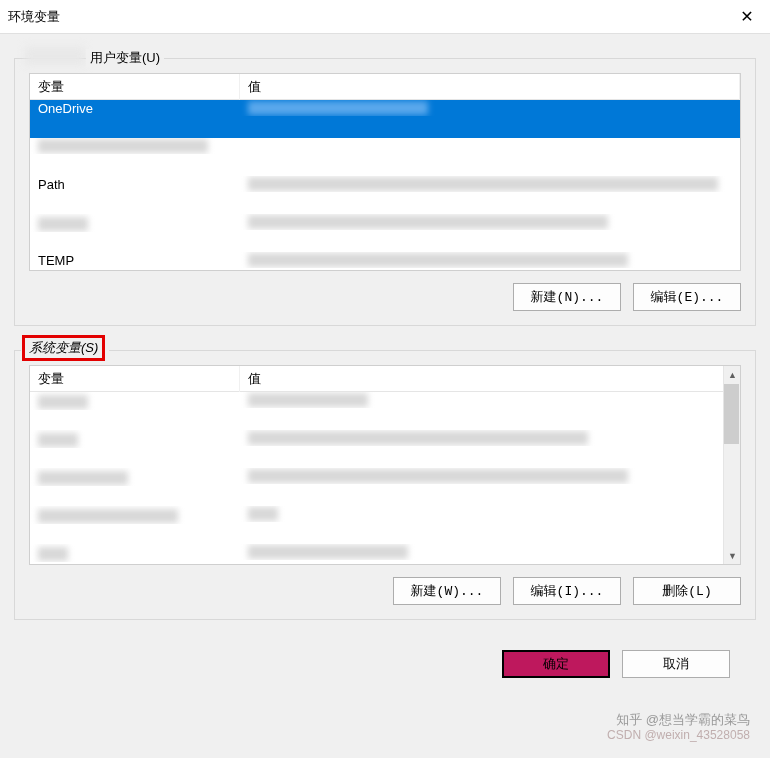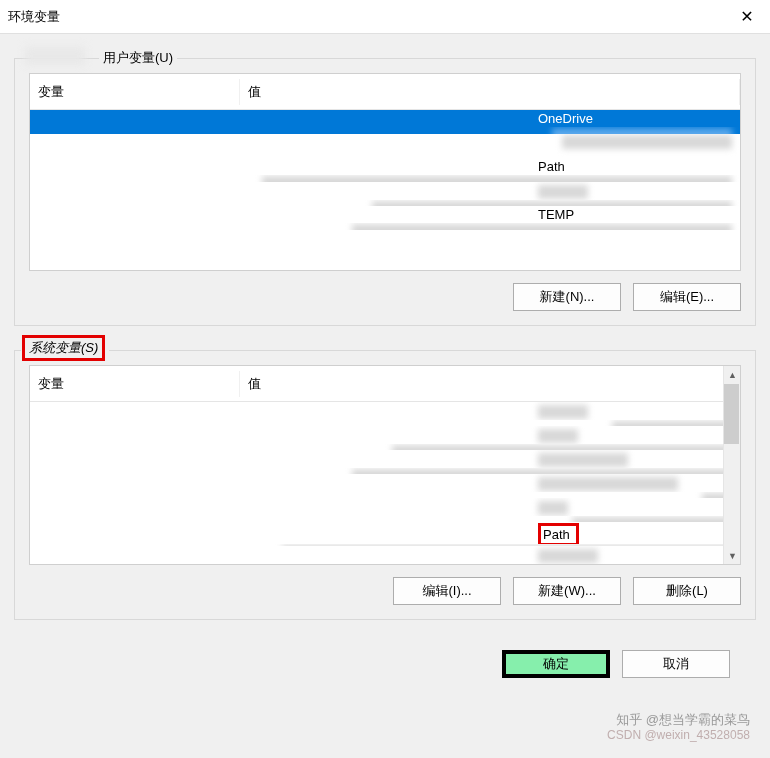--- a/index.html
+++ b/index.html
@@ -64,37 +64,36 @@
     .listview {
       background: #fff;
       border: 1px solid #cfcfcf;
       height: 198px;
       overflow: hidden;
       position: relative;
     }
     .listview-header {
       display: flex;
       border-bottom: 1px solid #e5e5e5;
-      height: 36px;
+      height: 26px;
       align-items: center;
       background: #fff;
     }
     .lh-col {
       padding: 4px 8px;
       font-size: 13px;
       border-right: 1px solid #f0f0f0;
     }
     .lh-col.var { width: 210px; }
     .lh-col.val { flex: 1; }
     .listview-body { }
     .row {
       display: flex;
-      height: 24px;
-      align-items: flex-end;
-      flex-direction: column;
+      height: 38px;
+      align-items: flex-start;
     }
     .row.selected {
       background: #0078d7;
       color: #fff;
     }
     .cell { padding: 1px 8px; font-size: 13px; overflow: hidden; white-space: nowrap; }
     .cell.var { width: 210px; }
     .cell.val { flex: 1; }
     .val-blur {
       height: 14px;
@@ -110,20 +109,21 @@
       height: 14px;
       background: #d8d8d8;
       filter: blur(3px);
       vertical-align: middle;
     }
     .button-row {
       display: flex;
       justify-content: flex-end;
       gap: 12px;
       margin-top: 12px;
+      font-family: Liberation Mono, monospace;
     }
     .btn {
       width: 108px;
       height: 28px;
       background: #fdfdfd;
       border: 1px solid #adadad;
       font-size: 13px;
       font-family: inherit;
       cursor: default;
     }
@@ -155,22 +155,22 @@
       padding: 1px 6px 1px 2px;
       background: #fff;
     }
     .bottom-buttons {
       display: flex;
       justify-content: flex-end;
       gap: 12px;
       padding: 6px 26px 0 0;
     }
     .btn.primary {
-      border: 4px solid #000000;
-      background: #86efac;
+      border: 2px solid #000000;
+      background: #be185d;
     }
     .watermark {
       position: absolute;
       right: 20px;
       bottom: 14px;
       font-size: 13px;
       color: rgba(120,120,120,0.6);
       text-align: right;
       line-height: 1.3;
       pointer-events: none;
@@ -183,21 +183,21 @@
 
 <div class="titlebar">
   <span class="title">环境变量</span>
   <span class="close">✕</span>
 </div>
 
 <div class="content">
 
   <div class="groupbox">
     <div class="blur-patch"></div>
-    <span class="groupbox-label" style="left:84px;">
+    <span class="groupbox-label" style="left:71px;">
       <span>用户变量(U)</span>
     </span>
 
     <div class="listview">
       <div class="listview-header">
         <div class="lh-col var">变量</div>
         <div class="lh-col val">值</div>
       </div>
       <div class="listview-body">
         <div class="row selected">
@@ -299,22 +299,22 @@
         </div>
       </div>
       <div class="scroll-track">
         <div class="scroll-arrow" style="top:0">▲</div>
         <div class="scroll-thumb"></div>
         <div class="scroll-arrow" style="bottom:0">▼</div>
       </div>
     </div>
 
     <div class="button-row">
+      <button class="btn">新建(W)...</button>
       <button class="btn">编辑(I)...</button>
-      <button class="btn">新建(W)...</button>
       <button class="btn">删除(L)</button>
     </div>
   </div>
 
   <div class="bottom-buttons">
     <button class="btn primary">确定</button>
     <button class="btn">取消</button>
   </div>
 
 </div>

